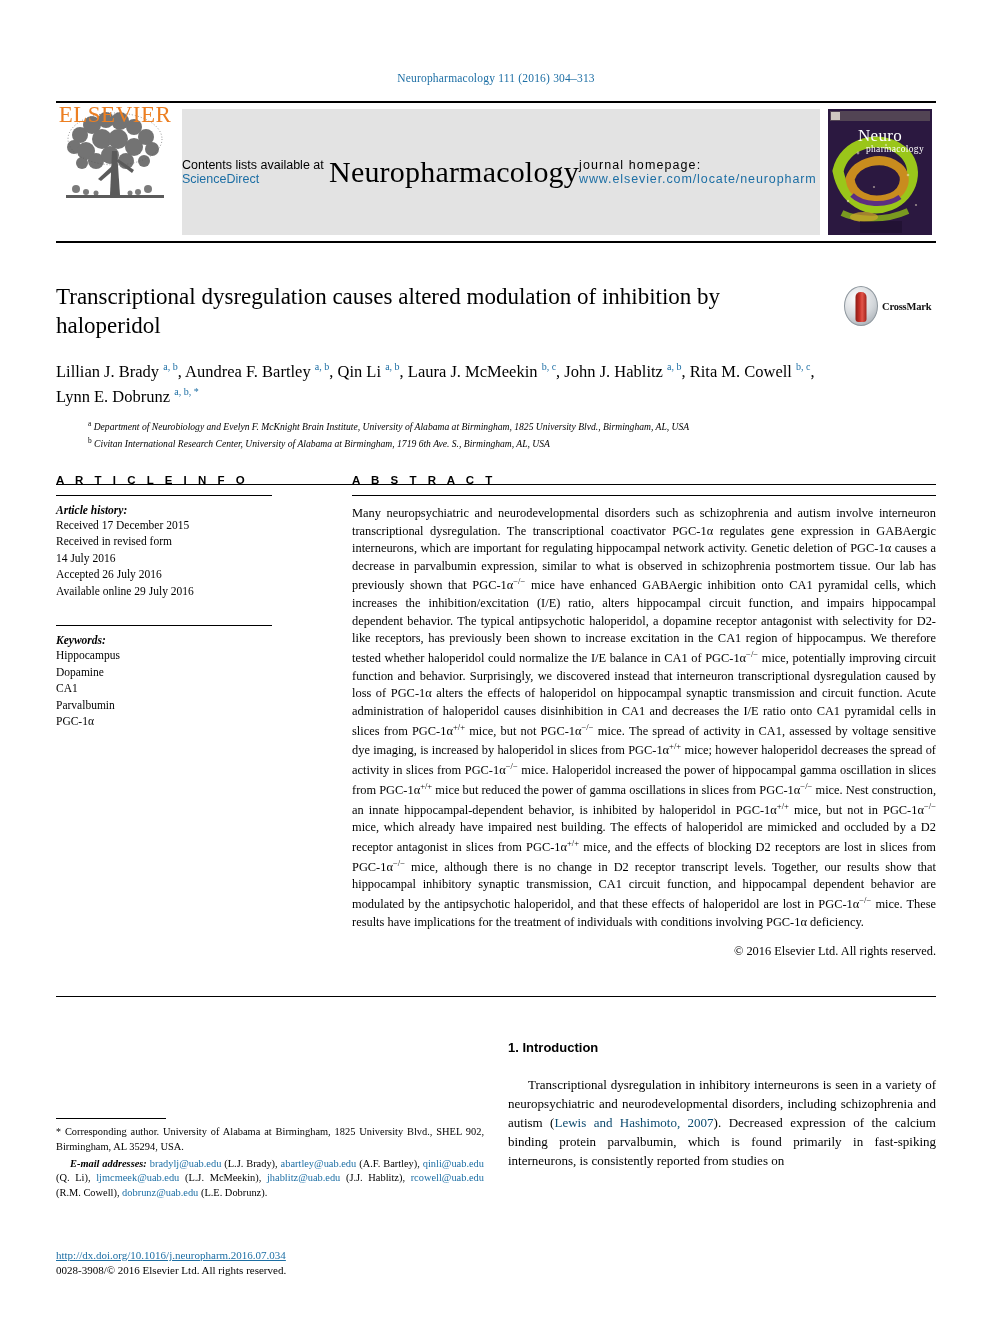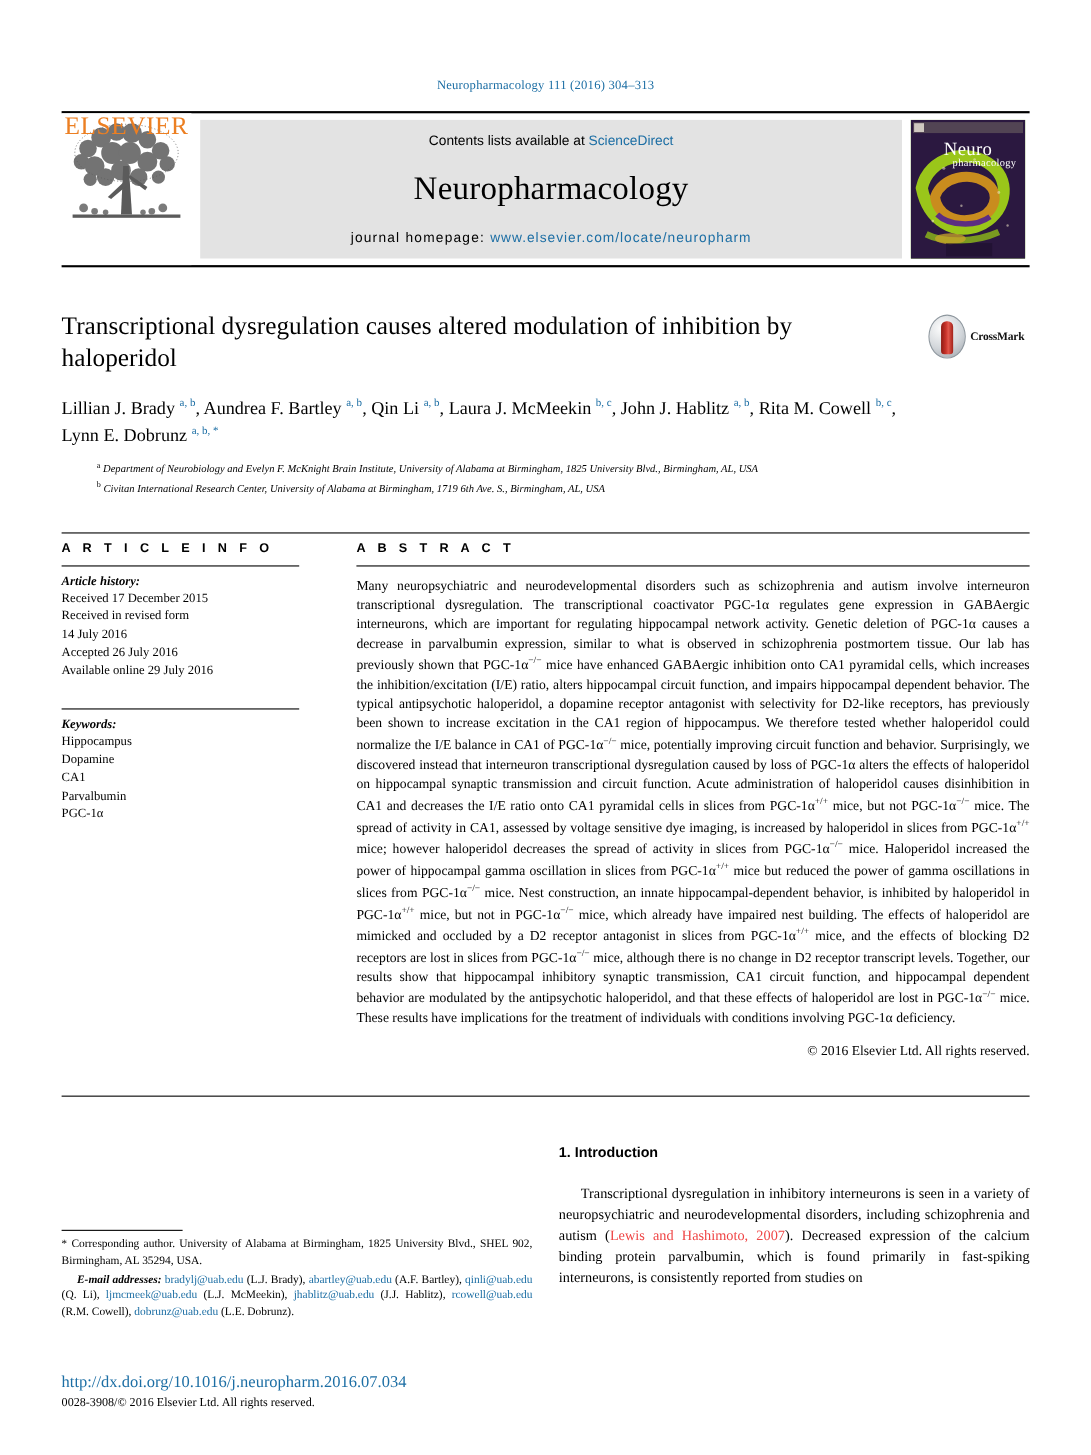--- a/index.html
+++ b/index.html
@@ -57,21 +57,21 @@
     position: relative;
     z-index: 2;
     font-weight: 400;
   }
 
   .contents-band {
     flex: 1 1 auto;
     background: #e3e3e3;
     margin: 6px 8px 6px 8px;
     display: flex;
-    flex-direction: column;
+    flex-direction: row;
     justify-content: space-between;
     align-items: center;
     padding: 12px 0 12px 0;
   }
   .contents-line { font-family: "Liberation Sans", sans-serif; font-size: 12.5px; color: #000; }
   .contents-line .sd { color: #1c6ea4; }
   .journal-name {
     font-family: "Liberation Serif", serif;
     font-size: 30px;
     color: #000;
@@ -166,21 +166,21 @@
   }
   .affiliation .sup { font-style: normal; vertical-align: super; font-size: 7.4px; }
 
   
   .info-rule-top {
     position: absolute;
     top: 484px; left: 56px; width: 880px;
     border-top: 1px solid #000;
   }
 
-  .cols { position: absolute; top: 493px; left: 56px; width: 880px; display: flex; }
+  .cols { position: absolute; top: 474px; left: 56px; width: 880px; display: flex; gap: 28px; }
   .col-info { width: 238px; flex: 0 0 238px; padding-right: 22px; }
   .col-abs { flex: 1 1 auto; padding-left: 30px; }
 
   .sec-head {
     font-family: "Liberation Sans", sans-serif;
     font-size: 11.5px;
     font-weight: bold;
     letter-spacing: 4px;
     margin-bottom: 9px;
   }
@@ -227,40 +227,40 @@
     font-size: 13px;
     font-weight: bold;
     margin-bottom: 21px;
   }
   .intro-body {
     font-size: 13px;
     line-height: 1.46;
     text-align: justify;
     text-indent: 20px;
   }
-  .cite { color: #ef4444; }
+  .cite { color: #0c4a6e; }
 
   
   .footnotes {
     position: absolute;
     left: 56px; top: 1118px; width: 428px;
   }
   .fn-rule { width: 110px; border-top: 1px solid #000; margin-bottom: 6px; }
   .fn-text {
     font-size: 10.4px;
     line-height: 1.42;
     text-align: justify;
   }
   .fn-text .star { font-size: 10px; }
   .email-block { margin-top: 2px; text-indent: 14px; }
   .email-block .lbl { font-style: italic; font-weight: bold; }
   .mail { color: #1c6ea4; }
 
   .doi-block { position: absolute; left: 56px; top: 1249px; width: 500px; }
-  .doi-link { color: #1c6ea4; font-size: 15px; }
+  .doi-link { color: #1c6ea4; font-size: 11px; text-decoration: underline; }
   .issn-line { font-size: 11px; margin-top: 3px; }
 </style>
 </head>
 <body>
 
 <div class="page">
 
   <div class="running-head">Neuropharmacology 111 (2016) 304–313</div>
 
   <div class="masthead">

